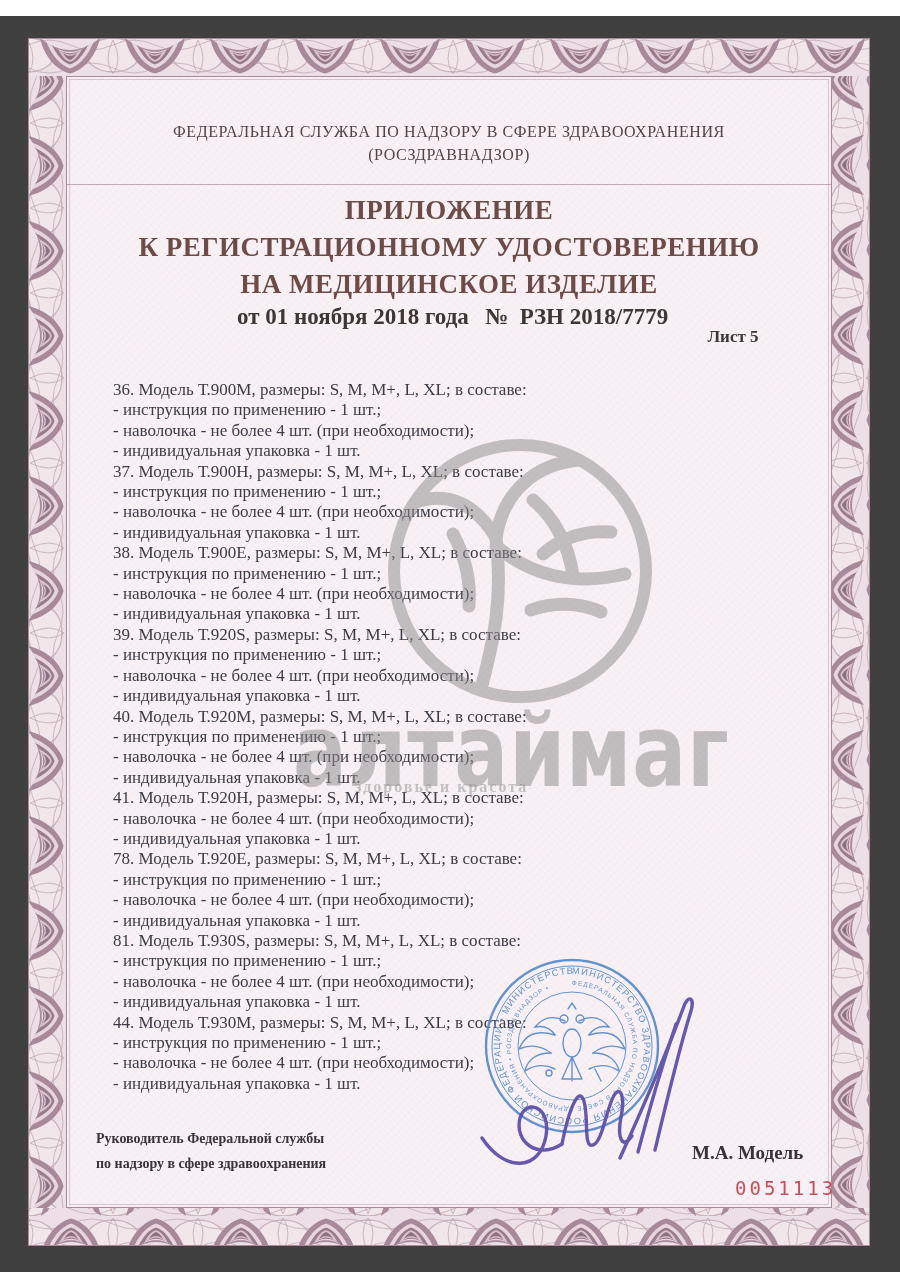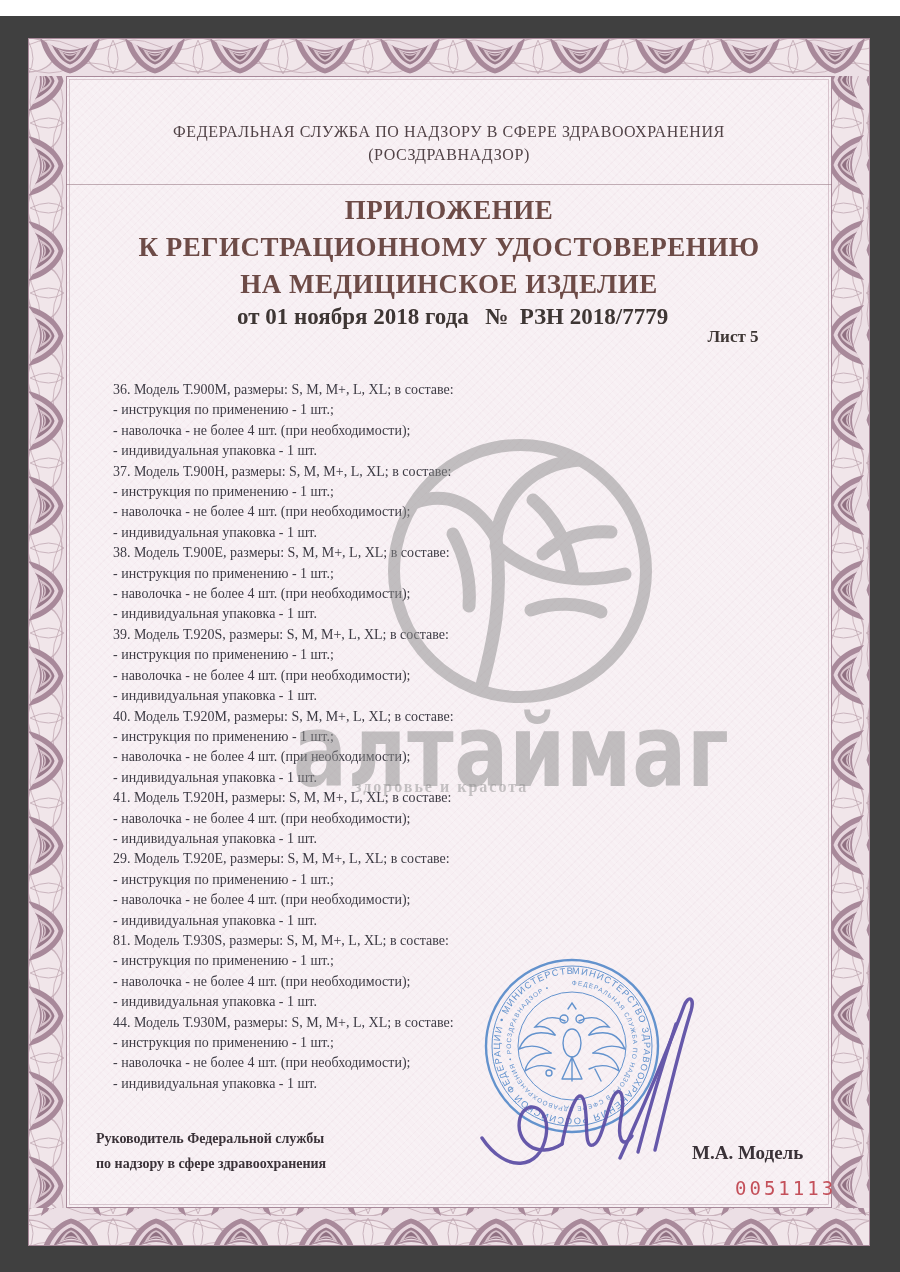--- a/index.html
+++ b/index.html
@@ -11,21 +11,21 @@
            repeating-linear-gradient(45deg, rgba(255,255,255,.18) 0 2px, rgba(0,0,0,0) 2px 5px),
            repeating-linear-gradient(-45deg, rgba(214,186,199,.10) 0 1px, rgba(0,0,0,0) 1px 6px);}
   .frame{position:absolute;left:0;top:0;}
   .abs{position:absolute;}
   .center{text-align:center;}
   .hdr{left:38px;top:82px;width:766px;font-size:16px;letter-spacing:.6px;color:#514347;line-height:23px;}
   .rule{left:38px;top:146px;width:766px;border-top:1px solid rgba(148,116,128,.55);height:0;}
   .ttl{left:38px;top:154px;width:766px;font-size:27px;font-weight:bold;color:#6d4b47;letter-spacing:.5px;line-height:37px;}
   .dateline{top:266px;font-size:23px;font-weight:bold;color:#3e3634;white-space:nowrap;}
   .sheet{left:640px;top:289px;width:130px;font-size:17px;font-weight:bold;color:#3e3634;text-align:center;}
-  .bodytext{left:85px;top:342px;width:660px;font-size:14px;line-height:20.4px;color:#3d3b44;}
+  .bodytext{left:85px;top:342px;width:660px;font-size:17px;line-height:20.4px;color:#3d3b44;}
   .bodytext div{white-space:nowrap;}
   .wm-logo{left:355px;top:396px;opacity:.5;}
   .wm-brand{left:265px;top:655px;font-family:"DejaVu Sans",sans-serif;font-weight:bold;font-size:100px;
             color:rgba(138,138,138,.5);transform:scaleX(.8);transform-origin:left top;white-space:nowrap;letter-spacing:1px;}
   .wm-tag{left:327px;top:740px;font-family:Liberation Serif, serif;font-weight:bold;font-size:16px;
           letter-spacing:2px;color:rgba(138,138,138,.48);white-space:nowrap;}
   .foot-title{left:68px;top:1088px;font-size:14px;font-weight:bold;color:#3a3238;line-height:25px;}
   .foot-name{left:664px;top:1104px;font-size:19px;font-weight:bold;color:#3a3238;white-space:nowrap;}
   .serial{left:707px;top:1139px;font-family:"DejaVu Sans Mono",monospace;font-size:19px;
           letter-spacing:3px;color:#c4505a;white-space:nowrap;}
@@ -106,21 +106,21 @@
       <div>- инструкция по применению - 1 шт.;</div>
       <div>- наволочка - не более 4 шт. (при необходимости);</div>
       <div>- индивидуальная упаковка - 1 шт.</div>
       <div>40. Модель Т.920М, размеры: S, M, M+, L, XL; в составе:</div>
       <div>- инструкция по применению - 1 шт.;</div>
       <div>- наволочка - не более 4 шт. (при необходимости);</div>
       <div>- индивидуальная упаковка - 1 шт.</div>
       <div>41. Модель Т.920Н, размеры: S, M, M+, L, XL; в составе:</div>
       <div>- наволочка - не более 4 шт. (при необходимости);</div>
       <div>- индивидуальная упаковка - 1 шт.</div>
-      <div>29. Модель Т.920Е, размеры: S, M, M+, L, XL; в составе:</div>
+      <div>78. Модель Т.920Е, размеры: S, M, M+, L, XL; в составе:</div>
       <div>- инструкция по применению - 1 шт.;</div>
       <div>- наволочка - не более 4 шт. (при необходимости);</div>
       <div>- индивидуальная упаковка - 1 шт.</div>
       <div>81. Модель Т.930S, размеры: S, M, M+, L, XL; в составе:</div>
       <div>- инструкция по применению - 1 шт.;</div>
       <div>- наволочка - не более 4 шт. (при необходимости);</div>
       <div>- индивидуальная упаковка - 1 шт.</div>
       <div>44. Модель Т.930М, размеры: S, M, M+, L, XL; в составе:</div>
       <div>- инструкция по применению - 1 шт.;</div>
       <div>- наволочка - не более 4 шт. (при необходимости);</div>

